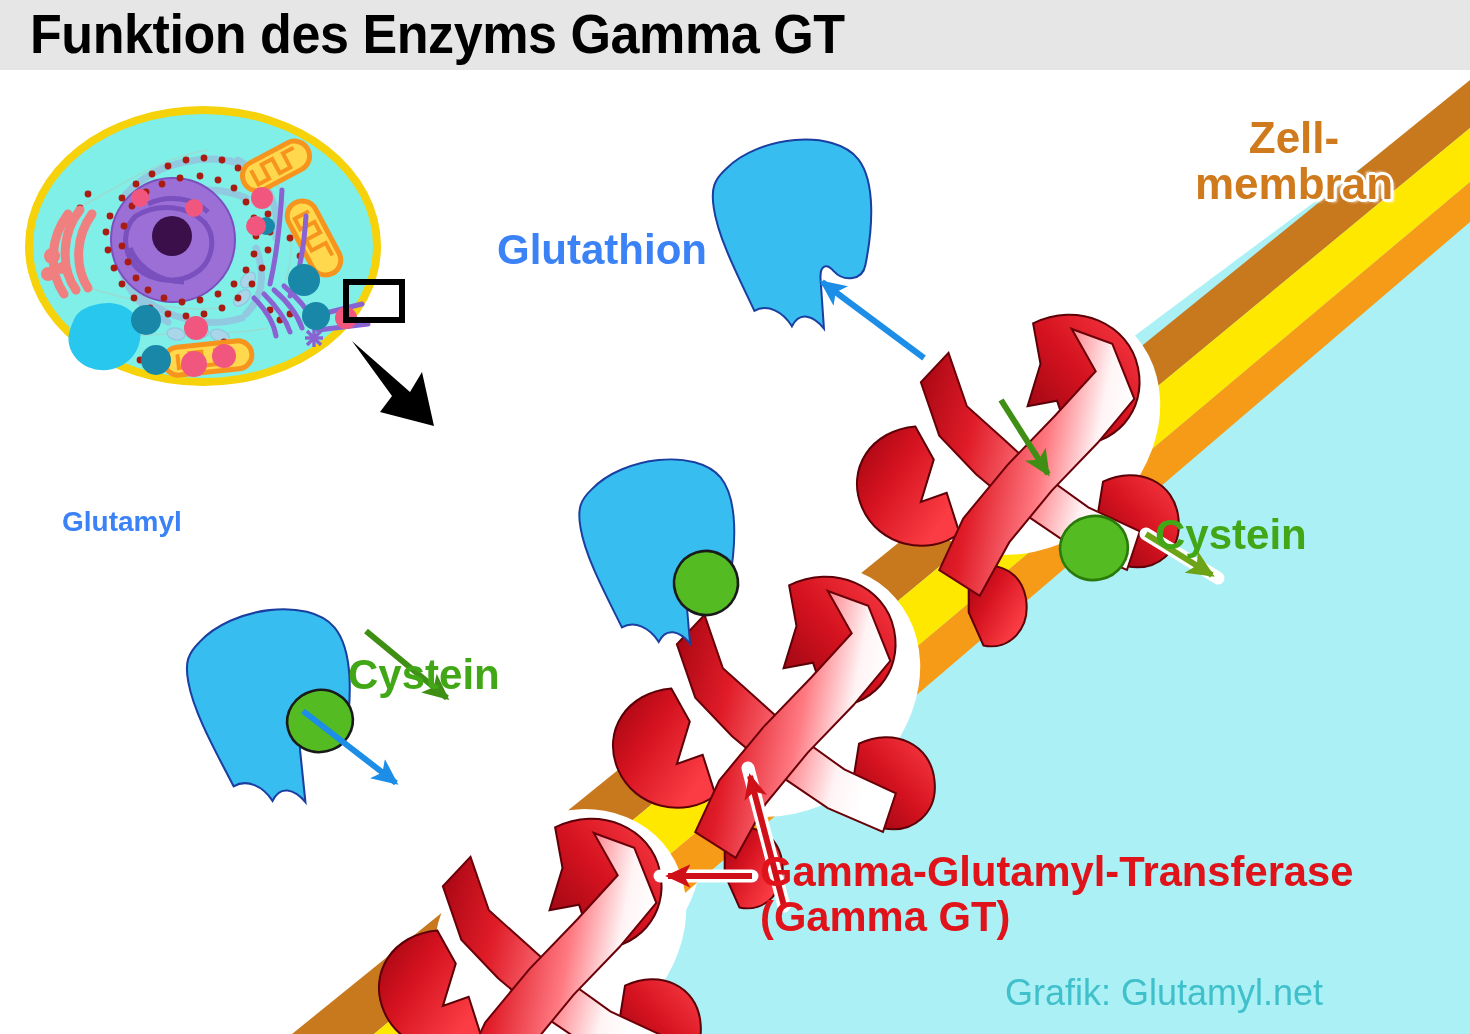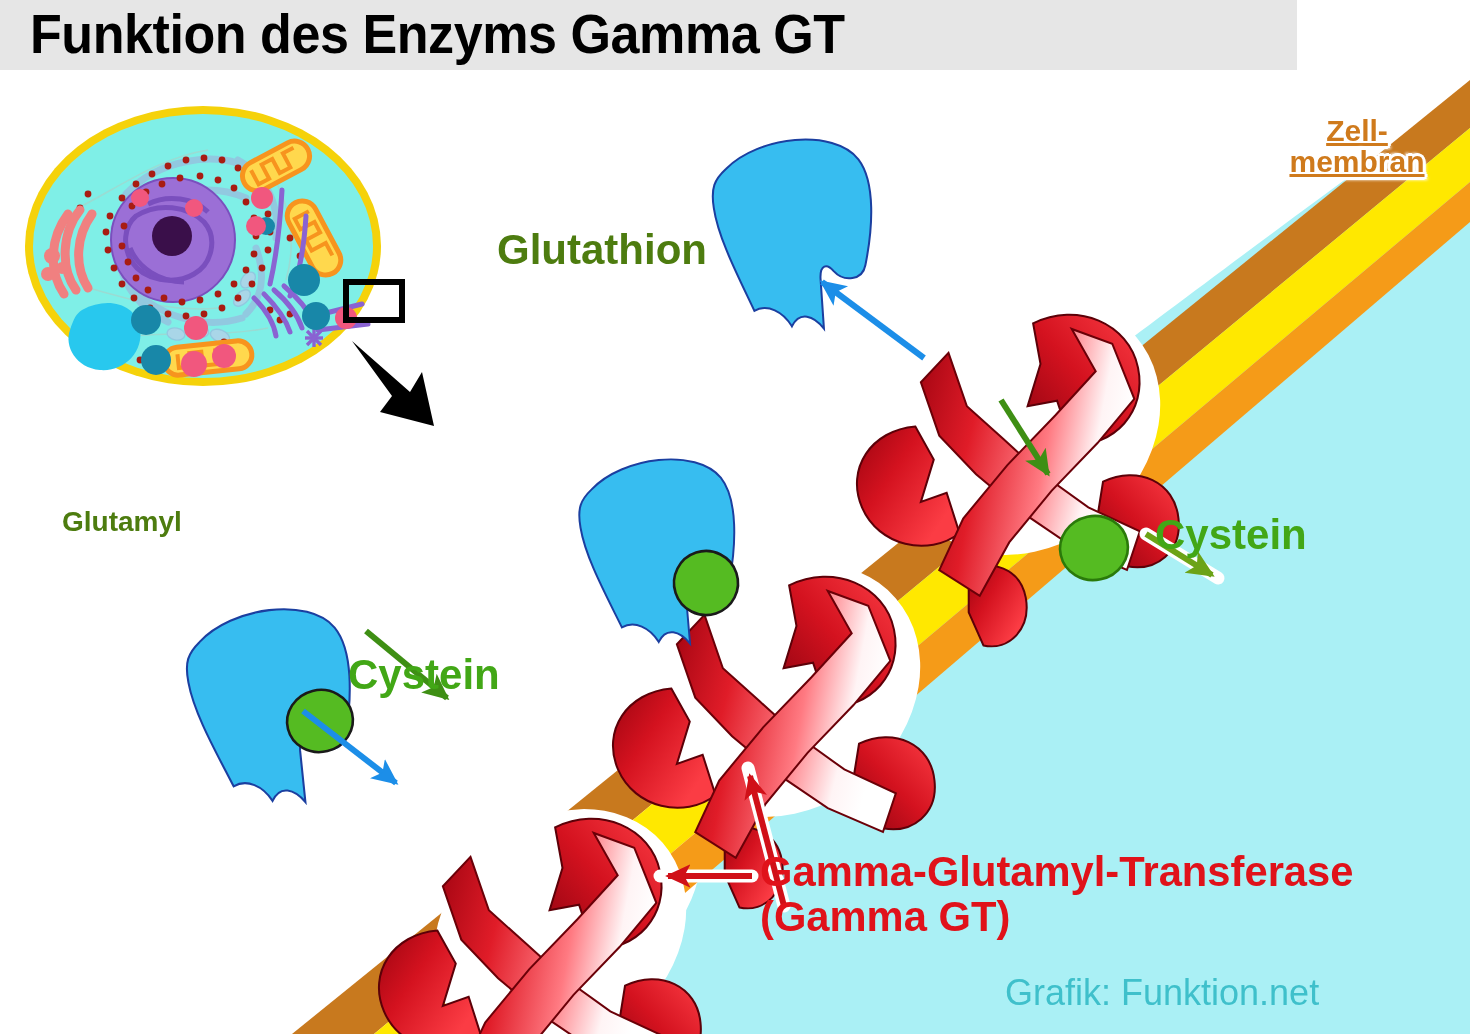--- a/index.html
+++ b/index.html
@@ -1,45 +1,45 @@
 <!DOCTYPE html>
 <html><head>
 <meta charset="utf-8">
 <style>
   html,body{margin:0;padding:0;background:#fff;}
   body{width:1470px;height:1034px;overflow:hidden;
        font-family:"Liberation Sans",sans-serif;}
   #stage{position:relative;width:1470px;height:1034px;background:#fff;overflow:hidden;}
 
   
-  #titlebar{position:absolute;left:0;top:0;width:1297px;height:70px;background:#e6e6e6;}
+  #titlebar{position:absolute;left:0;top:0;width:1470px;height:70px;background:#e6e6e6;}
   #title{position:absolute;left:30px;top:1px;font-size:56px;font-weight:bold;
          color:#000;letter-spacing:-0.5px;white-space:nowrap;
          font-family:"Liberation Sans Narrow","Liberation Sans",sans-serif;
          transform:scaleX(0.93);transform-origin:left top;}
 
   
   #canvas{position:absolute;left:0;top:70px;width:1470px;height:964px;}
 
   
   .lbl{position:absolute;white-space:pre-line;font-weight:bold;line-height:1.04;}
-  .lbl-blue{color:#4d7c0f;}
+  .lbl-blue{color:#3b82f6;}
   .lbl-green{color:#42A716;margin-top:36px;}
   .lbl-red{color:#E0121A;}
   .lbl-orange{color:#CF7A1C;}
   .lbl-teal{color:#3FC0CB;font-weight:normal;}
   .glow{text-shadow:
      -2px -2px 0 #fff, 2px -2px 0 #fff, -2px 2px 0 #fff, 2px 2px 0 #fff,
      -3px 0 0 #fff, 3px 0 0 #fff, 0 -3px 0 #fff, 0 3px 0 #fff,
      -3px -3px 3px #fff, 3px 3px 3px #fff;}
 
   #lbl-glutamyl   {left:62px;  top:507px; font-size:28px;}
   #lbl-cystein-1  {left:348px; top:617px; font-size:42px;}
   #lbl-glutathion {left:497px; top:228px; font-size:42px;}
-  #lbl-zellmembran{left:1248px;top:115px; font-size:30px;text-align:center;width:218px;text-decoration:underline;}
+  #lbl-zellmembran{left:1185px;top:115px; font-size:44px;text-align:center;width:218px;}
   #lbl-cystein-2  {left:1155px;top:477px; font-size:42px;}
   #lbl-ggt        {left:760px; top:849px; font-size:43px;
                    font-family:"Liberation Sans Narrow","Liberation Sans",sans-serif;
                    transform:scaleX(0.97);transform-origin:left top;}
   #lbl-credit     {left:1005px;top:974px; font-size:36px;}
 </style>
 </head>
 <body>
 
 <div id="stage">
@@ -361,15 +361,15 @@
   </svg>
 
   <div class="lbl lbl-blue" id="lbl-glutamyl">Glutamyl</div>
   <div class="lbl lbl-green" id="lbl-cystein-1">Cystein</div>
   <div class="lbl lbl-blue" id="lbl-glutathion">Glutathion</div>
   <div class="lbl lbl-orange glow" id="lbl-zellmembran">Zell-
 membran</div>
   <div class="lbl lbl-green" id="lbl-cystein-2">Cystein</div>
   <div class="lbl lbl-red" id="lbl-ggt">Gamma-Glutamyl-Transferase
 (Gamma GT)</div>
-  <div class="lbl lbl-teal" id="lbl-credit">Grafik: Funktion.net</div>
+  <div class="lbl lbl-teal" id="lbl-credit">Grafik: Glutamyl.net</div>
 
 </div>
 
 </body></html>

